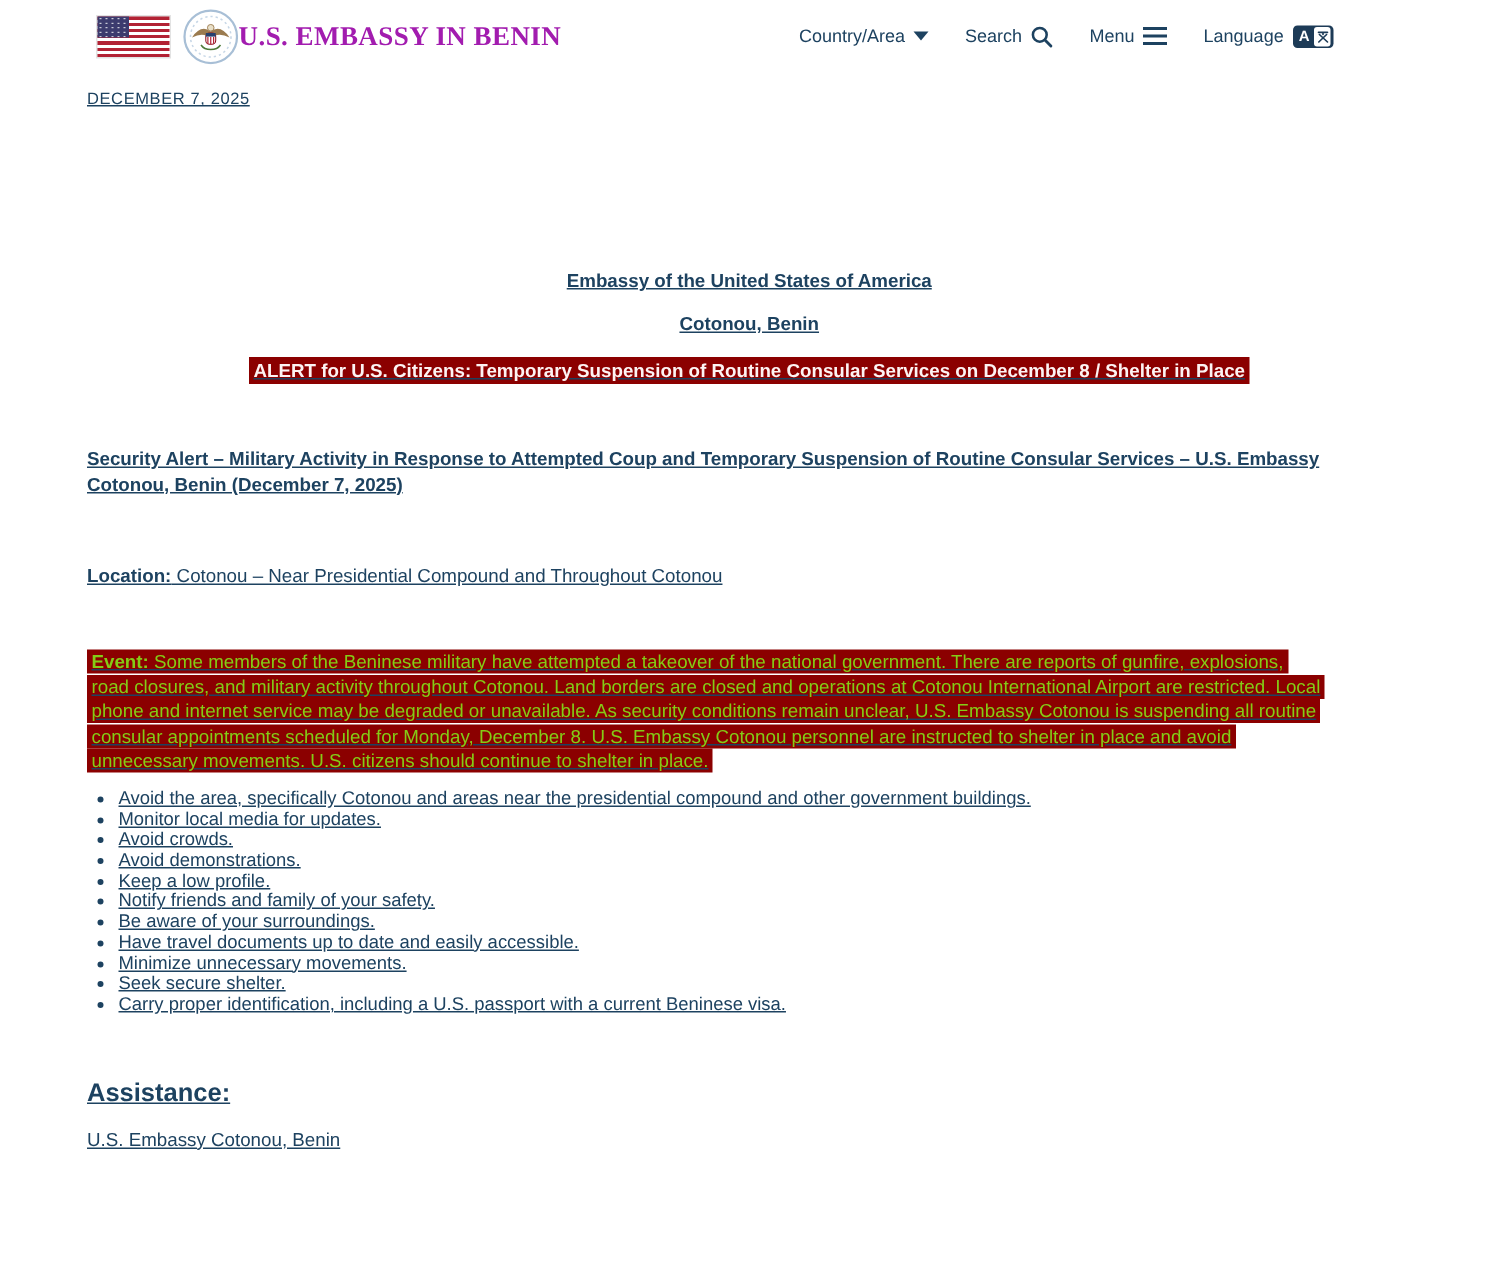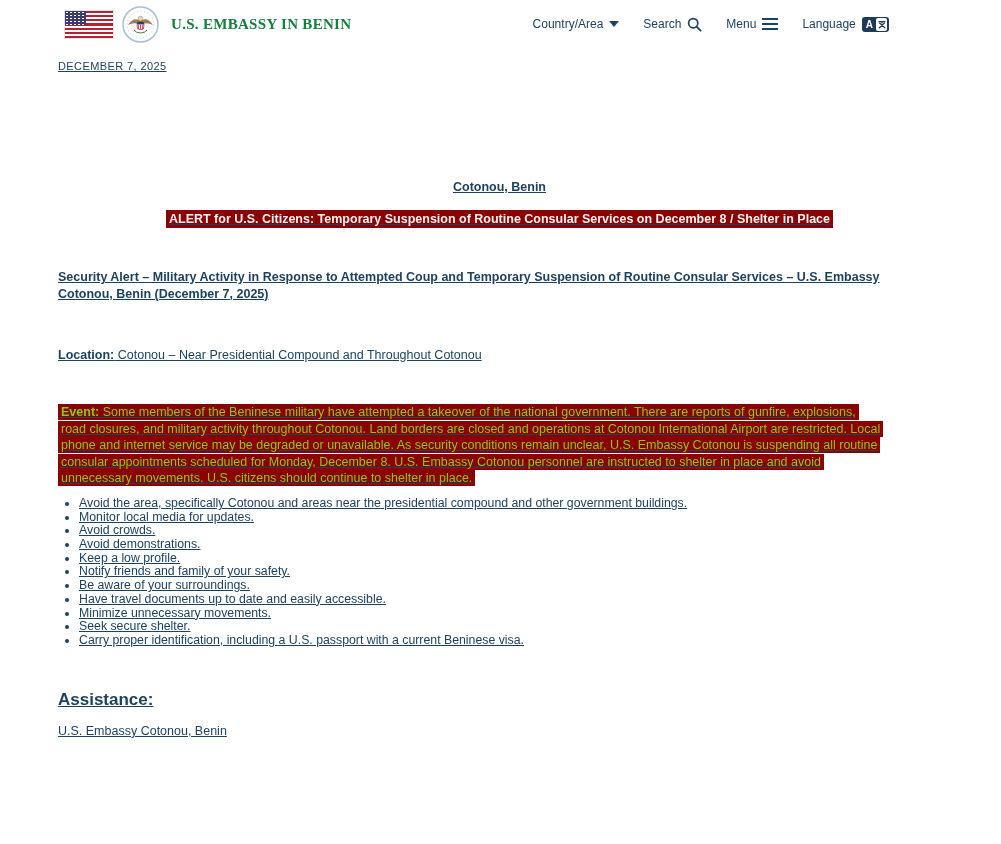--- a/index.html
+++ b/index.html
@@ -9,22 +9,22 @@
     font-family:"Liberation Sans", sans-serif; color:#1d4260;
   }
   
   .header { display:flex; align-items:center; height:48px; padding-left:65px; }
   .flag { position:relative; width:48px; height:27px; flex:0 0 auto;
     background:repeating-linear-gradient(#b22234 0 2.08px, #ffffff 2.08px 4.16px);
     box-shadow:0 0 0 1px #e3e3e3; }
   .flag .canton { position:absolute; top:0; left:0; width:21px; height:14.5px; background:#3c3b6e;
     background-image:radial-gradient(#ffffff 28%, transparent 30%); background-size:4px 3px; }
   .seal { margin-left:9px; flex:0 0 auto; }
-  .brand-title { margin-left:12px; font-family:"Liberation Serif", serif; font-weight:bold;
-    font-size:15px; letter-spacing:0.3px; color:#15803d; white-space:nowrap; }
+  .brand-title { font-family:"Liberation Serif", serif; font-weight:bold;
+    font-size:18px; letter-spacing:0.3px; color:#a21caf; white-space:nowrap; }
   .nav { margin-left:auto; margin-right:112px; display:flex; align-items:center; gap:24px;
     font-size:12px; color:#1d4260; }
   .nav-item { display:flex; align-items:center; gap:6px; cursor:pointer; white-space:nowrap; }
   .caret { width:0; height:0; border-left:5px solid transparent; border-right:5px solid transparent;
     border-top:6px solid #1d4260; }
   .burger { display:inline-flex; flex-direction:column; gap:2.5px; }
   .burger i { display:block; width:16px; height:2.5px; background:#1d4260; }
   .lang-badge { display:inline-flex; align-items:stretch; background:#1d3b57; border-radius:3px;
     padding:1px 2px; height:15px; }
   .lang-badge .a { color:#ffffff; font-size:10px; font-weight:bold; line-height:13px; padding:0 2px; }
@@ -101,20 +101,21 @@
         </span>
       </span>
     </div>
   </div>
 </div>
 
 <div class="main">
   <div class="date-line">DECEMBER 7, 2025</div>
 
   <div class="center-block">
+    <p>Embassy of the United States of America</p>
     <p>Cotonou, Benin</p>
     <div class="alert-banner-wrap">
       <span class="alert-banner">ALERT for U.S. Citizens: Temporary Suspension of Routine Consular Services on December 8 / Shelter in Place</span>
     </div>
   </div>
 
   <div class="sec-heading">Security Alert – Military Activity in Response to Attempted Coup and Temporary Suspension of Routine Consular Services – U.S. Embassy Cotonou, Benin (December 7, 2025)</div>
 
   <div class="location-line">
     <span class="label-bold">Location:</span><span> Cotonou – Near Presidential Compound and Throughout Cotonou</span>

